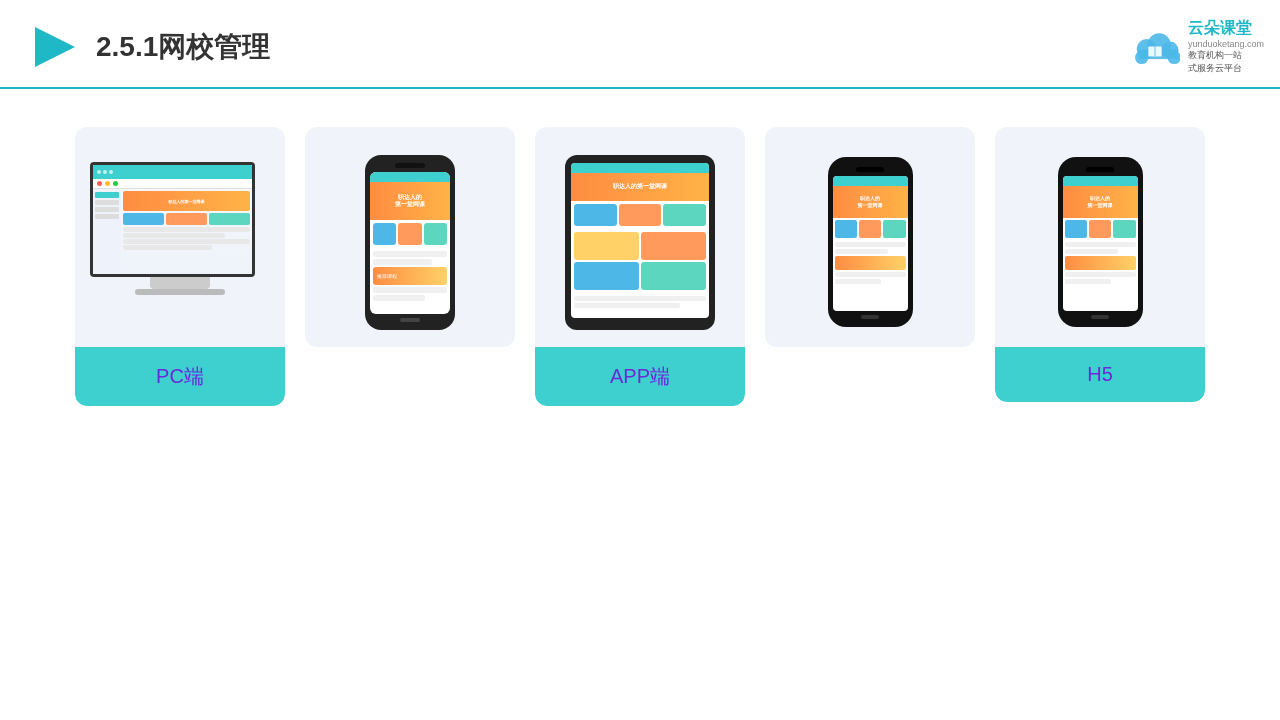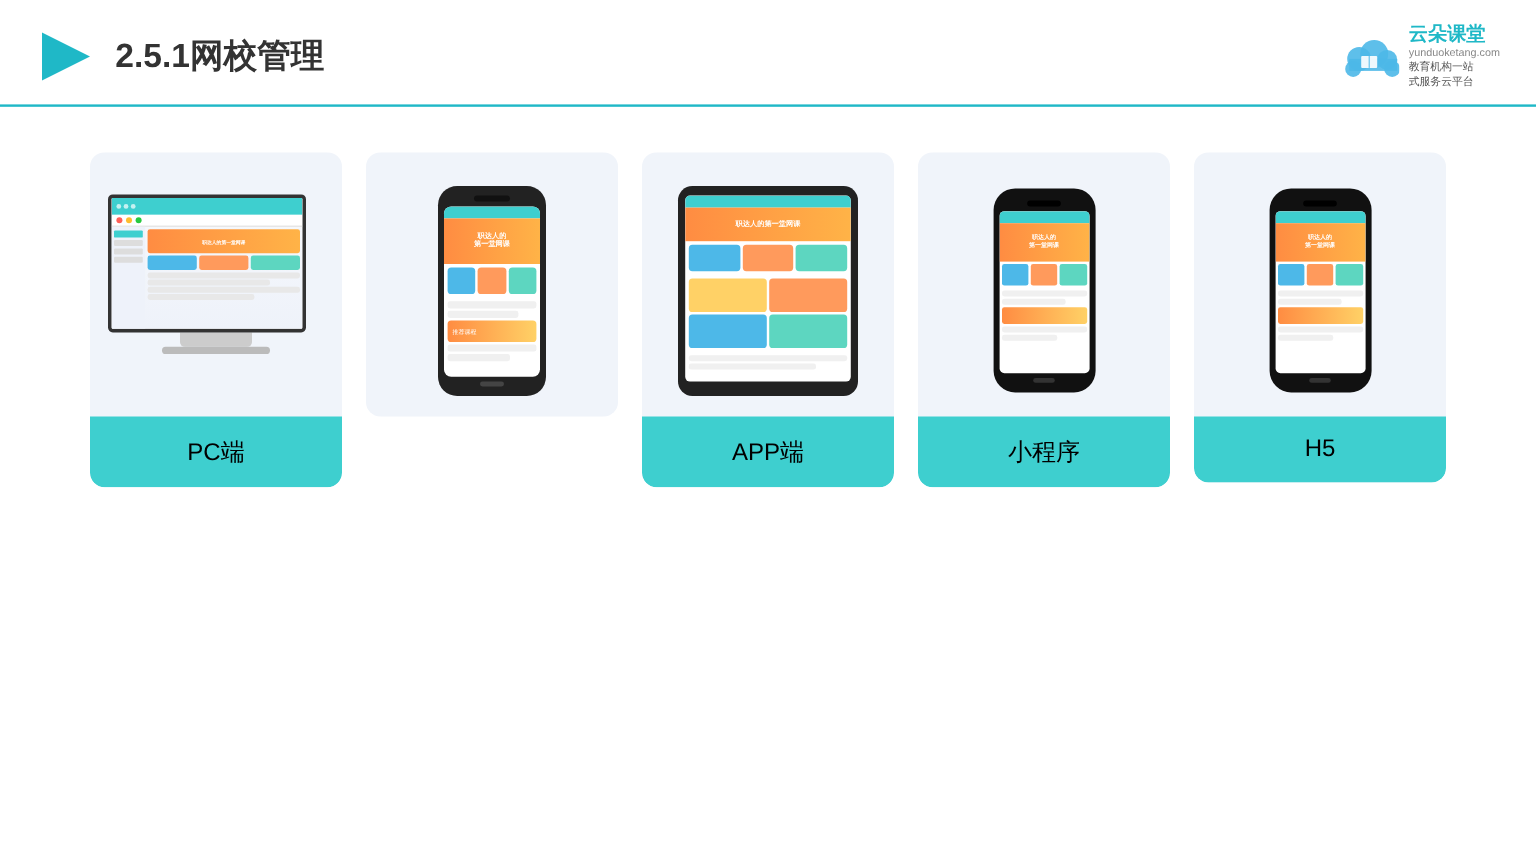--- a/index.html
+++ b/index.html
@@ -10,21 +10,21 @@
       font-family: 'Microsoft YaHei', '微软雅黑', sans-serif;
       overflow: hidden;
       position: relative;
     }
 
     
     .header {
       display: flex;
       align-items: center;
       justify-content: space-between;
-      padding: 18px 30px 12px 30px;
+      padding: 18px 16px 12px 30px;
       border-bottom: 2px solid #1fb8c7;
     }
 
     .header-left {
       display: flex;
       align-items: center;
       gap: 16px;
     }
 
     .play-icon {
@@ -86,21 +86,21 @@
       height: 220px;
       display: flex;
       align-items: center;
       justify-content: center;
       padding: 20px 15px 10px 15px;
     }
 
     .card-label {
       width: 100%;
       background: #3ecfcf;
-      color: #000000;
+      color: #6d28d9;
       text-align: center;
       font-size: 20px;
       padding: 16px 16px;
       font-weight: 500;
       border-radius: 0 0 12px 12px;
     }
 
     
     .desktop-mock {
       width: 180px;
@@ -428,21 +428,20 @@
               <div style="height:5px; background:#f0f0f0; border-radius:2px; margin-bottom:2px;"></div>
               <div style="height:5px; background:#f0f0f0; border-radius:2px; margin-bottom:2px; width:75%;"></div>
               <div style="height:14px; background:linear-gradient(90deg,#ff8c42,#ffd166); border-radius:2px; margin-bottom:2px;"></div>
               <div style="height:5px; background:#f0f0f0; border-radius:2px; margin-bottom:2px;"></div>
               <div style="height:5px; background:#f0f0f0; border-radius:2px; width:65%;"></div>
             </div>
           </div>
           <div class="mini-phone-home"></div>
         </div>
       </div>
-      <div class="card-label">小程序</div>
     </div>
 
     <div class="card">
       <div class="card-image-area">
         <div class="mini-phone">
           <div class="mini-phone-notch"></div>
           <div class="mini-phone-screen">
             <div style="height:10px; background:#3ecfcf;"></div>
             <div style="height:32px; background:linear-gradient(90deg,#ff8c42,#ffb347); display:flex; align-items:center; justify-content:center;">
               <span style="font-size:5px; color:white; font-weight:bold; text-align:center; line-height:1.3;">职达人的<br>第一堂网课</span>

